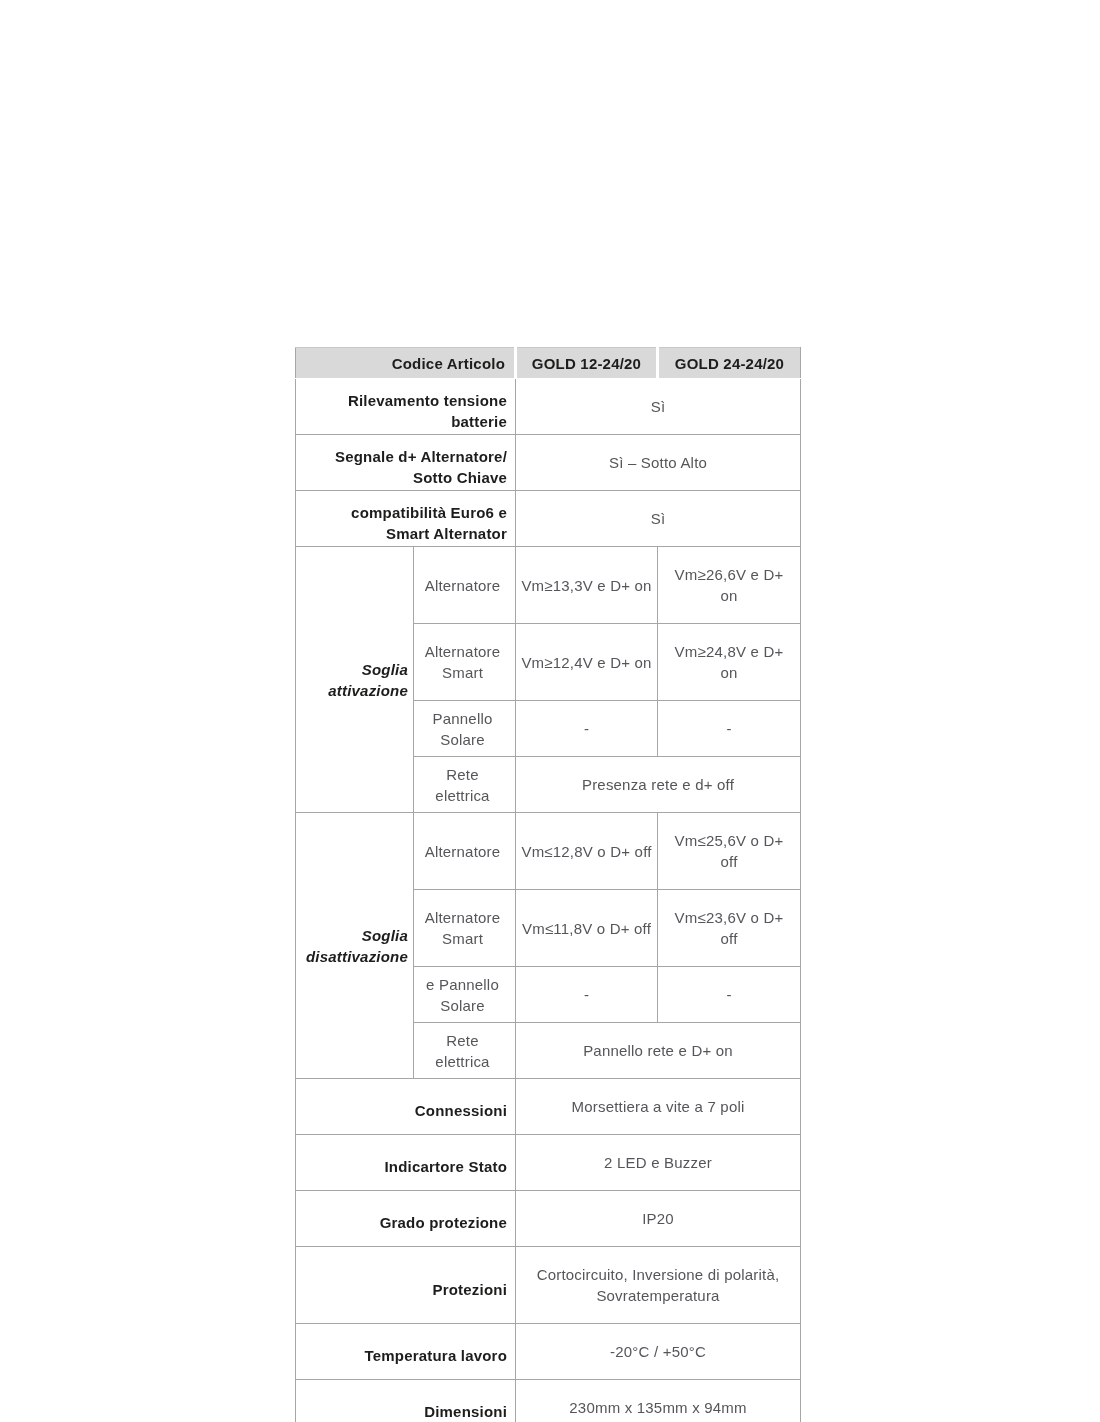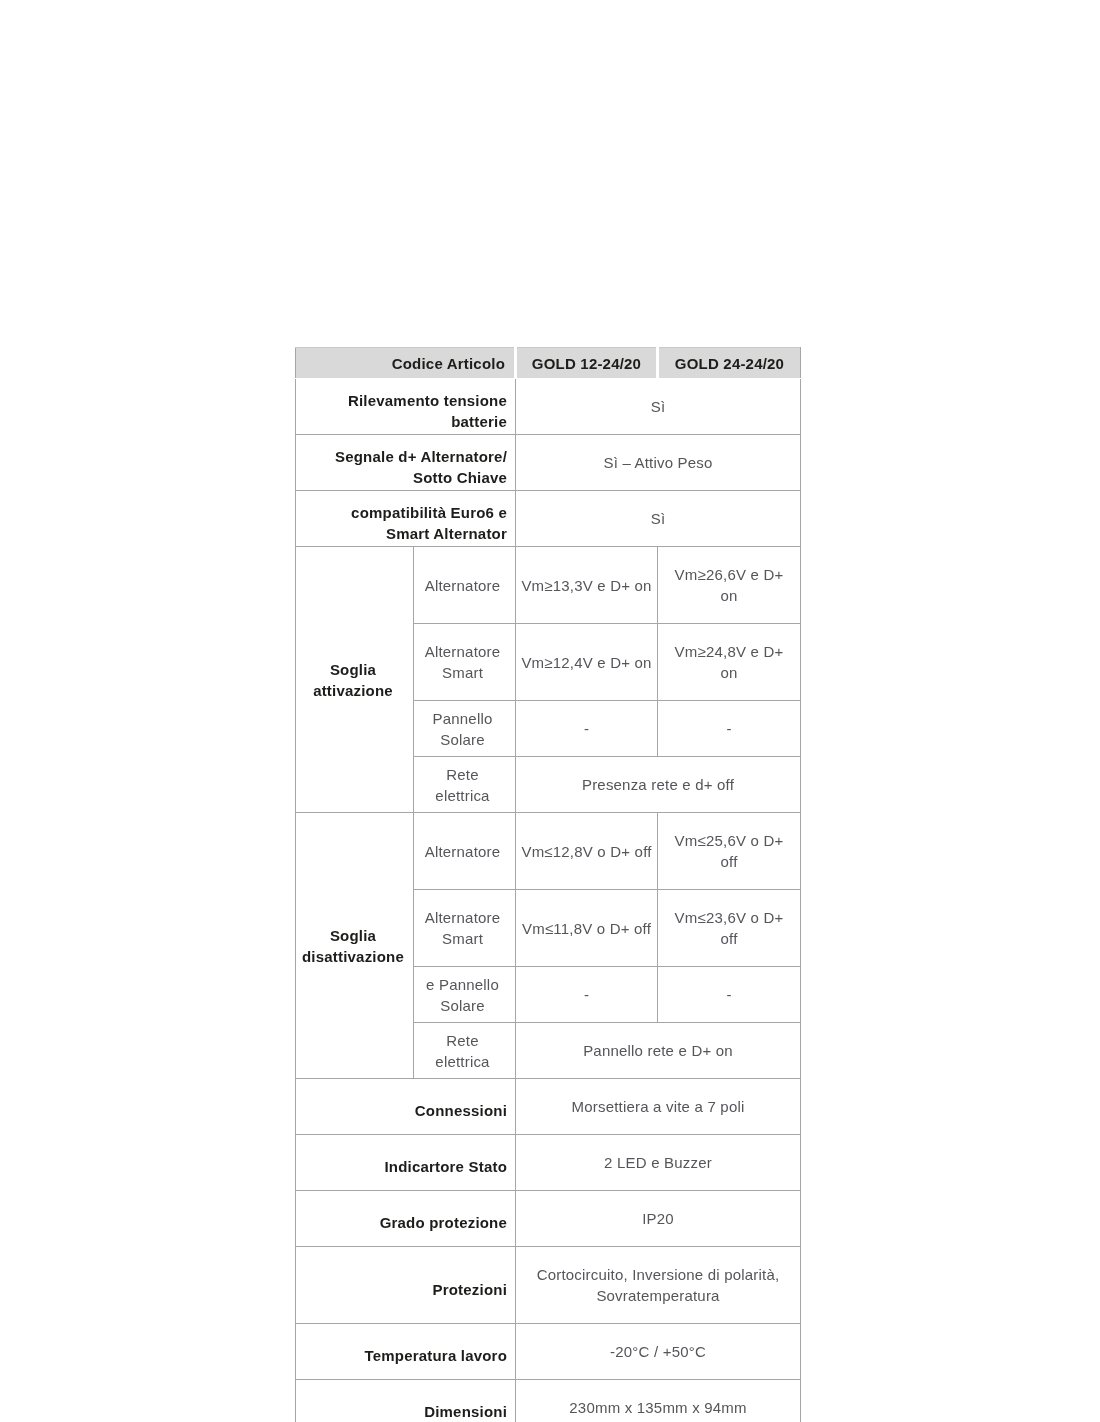--- a/index.html
+++ b/index.html
@@ -48,22 +48,23 @@
   th.th-last { border-right: 1px solid var(--border-color, #a6a6a6); }
   .lbl {
     font-weight: bold;
     color: var(--label-color, #1d1d1b);
     text-align: right;
     padding: 10px 8px 2px 2px;
   }
   .grp {
     font-weight: bold;
     color: var(--label-color, #1d1d1b);
-    text-align: center;
+    text-align: right;
     padding: 2px 5px 2px 2px;
+    font-style: italic;
   }
   .sub {
     color: var(--value-color, #55565a);
     text-align: center;
     padding: 2px 6px 2px 2px;
   }
   .val {
     color: var(--value-color, #55565a);
     text-align: center;
     padding: 17px 5px;
@@ -89,21 +90,21 @@
     </tr>
 
     <tr style="height:44px">
       <td class="lbl" colspan="2">Rilevamento tensione
 batterie</td>
       <td class="val" colspan="2">Sì</td>
     </tr>
     <tr style="height:44px">
       <td class="lbl" colspan="2">Segnale d+ Alternatore/
 Sotto Chiave</td>
-      <td class="val" colspan="2">Sì – Attivo Peso</td>
+      <td class="val" colspan="2">Sì – Sotto Alto</td>
     </tr>
     <tr style="height:44px">
       <td class="lbl" colspan="2">compatibilità Euro6 e
 Smart Alternator</td>
       <td class="val" colspan="2">Sì</td>
     </tr>
 
     <tr style="height:50px">
       <td class="grp" rowspan="4">Soglia
 attivazione</td>

